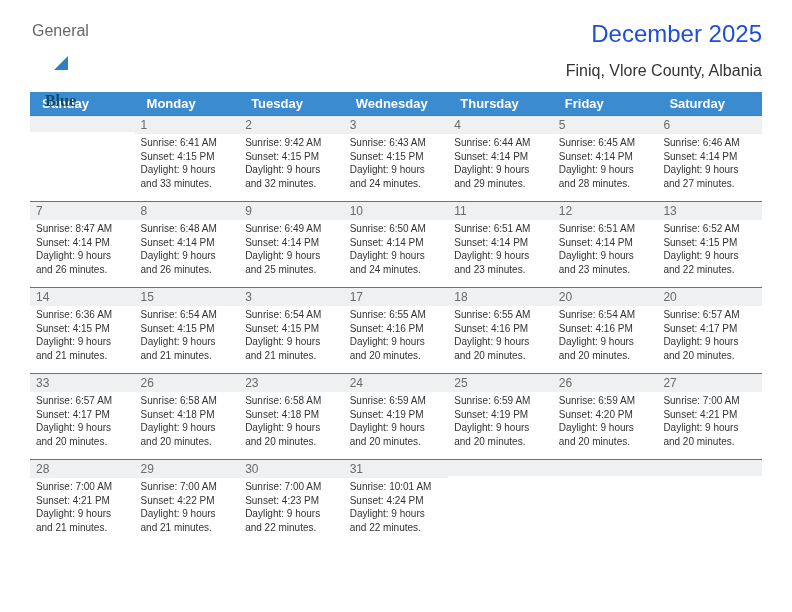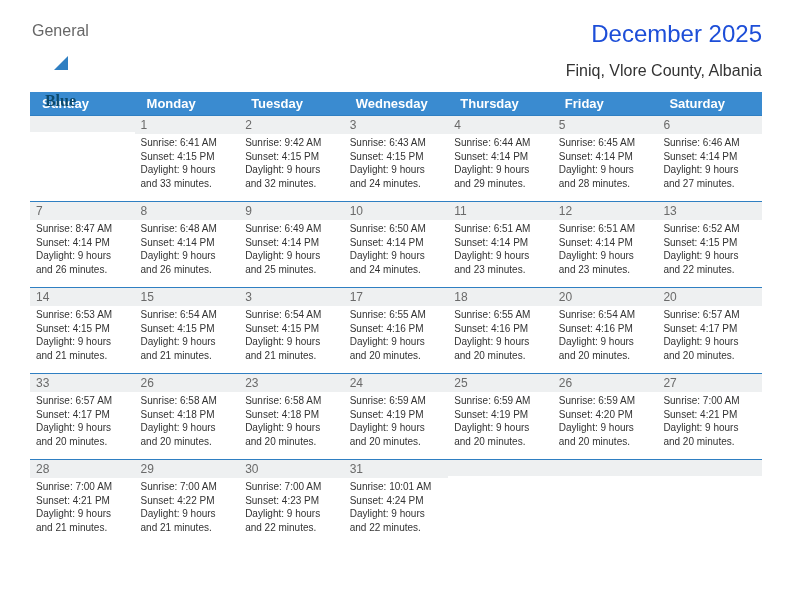--- a/index.html
+++ b/index.html
@@ -215,21 +215,21 @@
             <div>Sunrise: 6:52 AM</div>
             <div>Sunset: 4:15 PM</div>
             <div>Daylight: 9 hours and 22 minutes.</div>
           </div>
         </td>
       </tr>
       <tr>
         <td>
           <div class="daynum">14</div>
           <div class="daycontent">
-            <div>Sunrise: 6:53 AM</div>
+            <div>Sunrise: 6:36 AM</div>
             <div>Sunset: 4:15 PM</div>
             <div>Daylight: 9 hours and 21 minutes.</div>
           </div>
         </td>
         <td>
           <div class="daynum">15</div>
           <div class="daycontent">
             <div>Sunrise: 6:54 AM</div>
             <div>Sunset: 4:15 PM</div>
             <div>Daylight: 9 hours and 21 minutes.</div>

